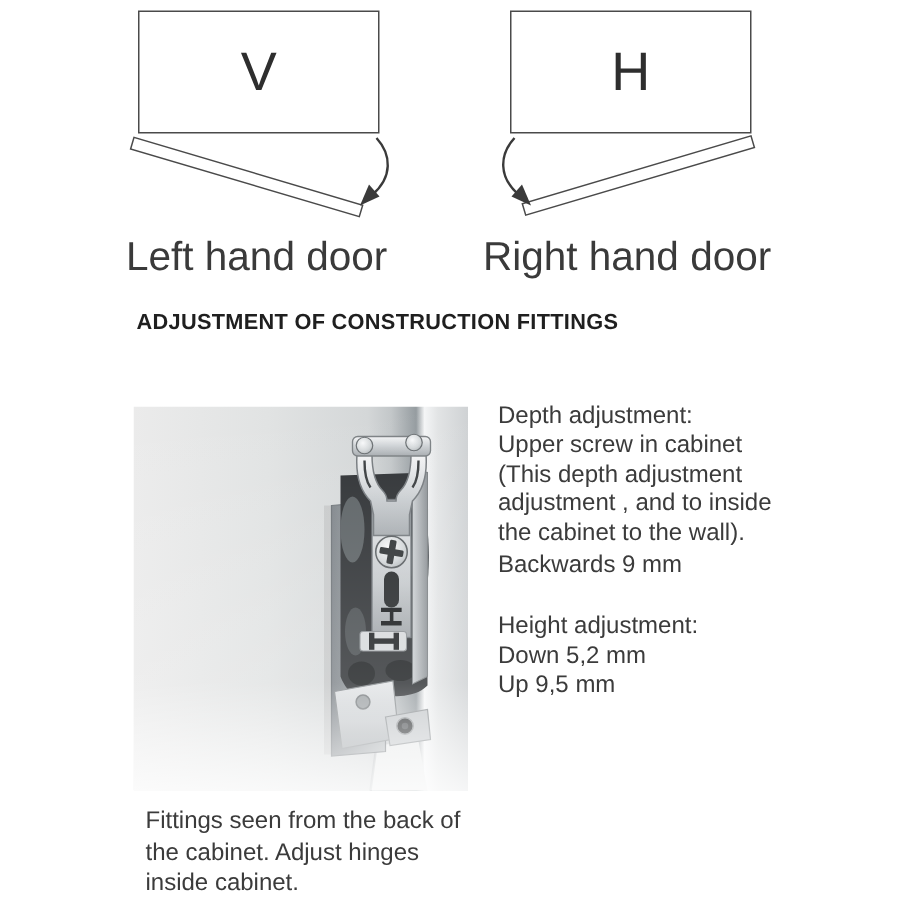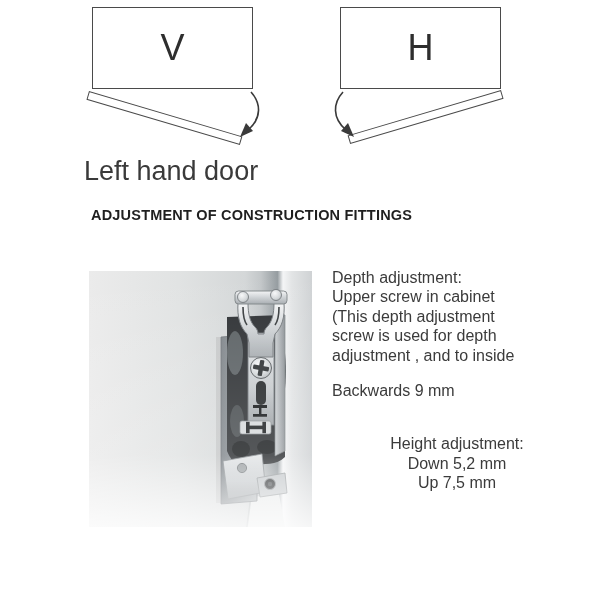--- a/index.html
+++ b/index.html
@@ -36,22 +36,22 @@
     color:#1f1f1f;line-height:20px;letter-spacing:.2px;
   }
   
   .photo{position:absolute;left:89px;top:271px;width:223px;height:256px;}
   
   .instructions{
     position:absolute;left:332px;top:268px;width:250px;
     font-size:16px;line-height:19.4px;color:#3b3b3b;
   }
   .para{margin:0;}
-  .para.gap1{margin-top:16px;}
-  .para.gap2{margin-top:34px;text-align:center;}
+  .para.gap1{margin-top:2px;}
+  .para.gap2{margin-top:22px;}
   
   .caption{
     position:absolute;left:97px;top:538px;font-size:16px;
     line-height:20.5px;color:#3b3b3b;
   }
 </style>
 </head>
 <body>
 
 <div class="canvas">
@@ -67,20 +67,21 @@
   <div class="diagram-label" id="label-left">Left hand door</div>
 
   <div class="cab-rect" id="rect-right">
     <span>H</span>
   </div>
   <div class="door" id="door-right"></div>
   <svg class="arrow" id="arrow-right" width="28" height="52" viewBox="0 0 28 52">
     <path d="M13,2 C3,13 2,28 16,40" fill="none" stroke="#3a3a3a" stroke-width="1.6"></path>
     <polygon points="24,47 11,41 18,33" fill="#3a3a3a"></polygon>
   </svg>
+  <div class="diagram-label" id="label-right">Right hand door</div>
 
   <div class="heading">
     <div>ADJUSTMENT OF CONSTRUCTION FITTINGS</div>
   </div>
 
   <div class="photo">
     <svg width="223" height="256" viewBox="0 0 223 256">
       <defs>
         <linearGradient id="wall" x1="0" y1="0" x2="1" y2="0">
           <stop offset="0" stop-color="#ebebeb"></stop>
@@ -186,27 +187,32 @@
 
       <rect x="0" y="0" width="223" height="256" fill="url(#fadeBottom)"></rect>
     </svg>
   </div>
 
   <div class="instructions">
     <div class="para">
       <div>Depth adjustment:</div>
       <div>Upper screw in cabinet</div>
       <div>(This depth adjustment</div>
-      <div>screw is used for depth</div>
       <div>adjustment , and to inside</div>
+      <div>the cabinet to the wall).</div>
     </div>
     <div class="para gap1">
       <div>Backwards 9 mm</div>
     </div>
     <div class="para gap2">
       <div>Height adjustment:</div>
       <div>Down 5,2 mm</div>
-      <div>Up 7,5 mm</div>
+      <div>Up 9,5 mm</div>
     </div>
   </div>
 
+  <div class="caption">
+    <div>Fittings seen from the back of</div>
+    <div>the cabinet. Adjust hinges</div>
+    <div>inside cabinet.</div>
+  </div>
 
 </div>
 
 </body></html>

